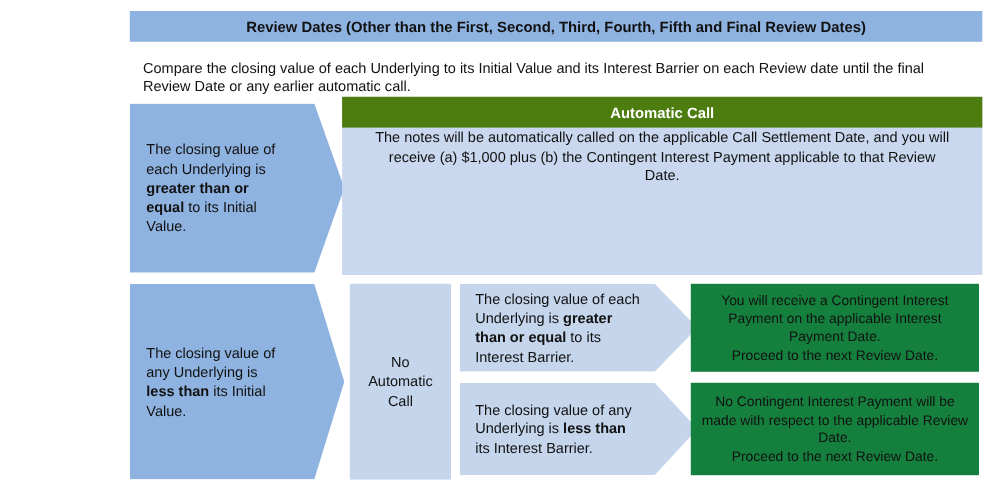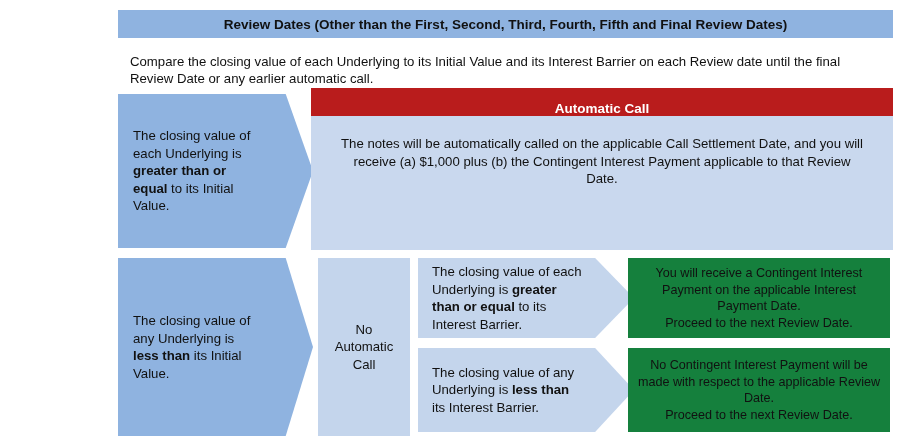--- a/index.html
+++ b/index.html
@@ -71,26 +71,26 @@
     left:118px;top:258px;width:195px;height:178px;
   }
   #chev-bot .chev-txt{padding-left:15px;width:125px;}
 
   
   .ac-panel{
     position:absolute;left:311px;top:88px;width:582px;height:162px;
     background:#C9D8EE;
   }
   .ac-head{
-    height:28px;background:#b91c1c;color:#ffffff;
+    height:28px;background:#4d7c0f;color:#ffffff;
     font-weight:bold;font-size:13.5px;
-    display:flex;align-items:flex-end;justify-content:center;
+    display:flex;align-items:center;justify-content:center;
   }
   .ac-body{
-    padding:19px 28px 0 28px;
+    padding:0 28px 0 28px;
     font-size:13.2px;line-height:17.5px;color:#111111;
     text-align:center;
   }
   .ac-body .gap{height:13px;}
 
   
   .nac{
     position:absolute;left:318px;top:258px;width:92px;height:178px;
     background:#C4D5EC;
     display:flex;align-items:center;justify-content:center;

